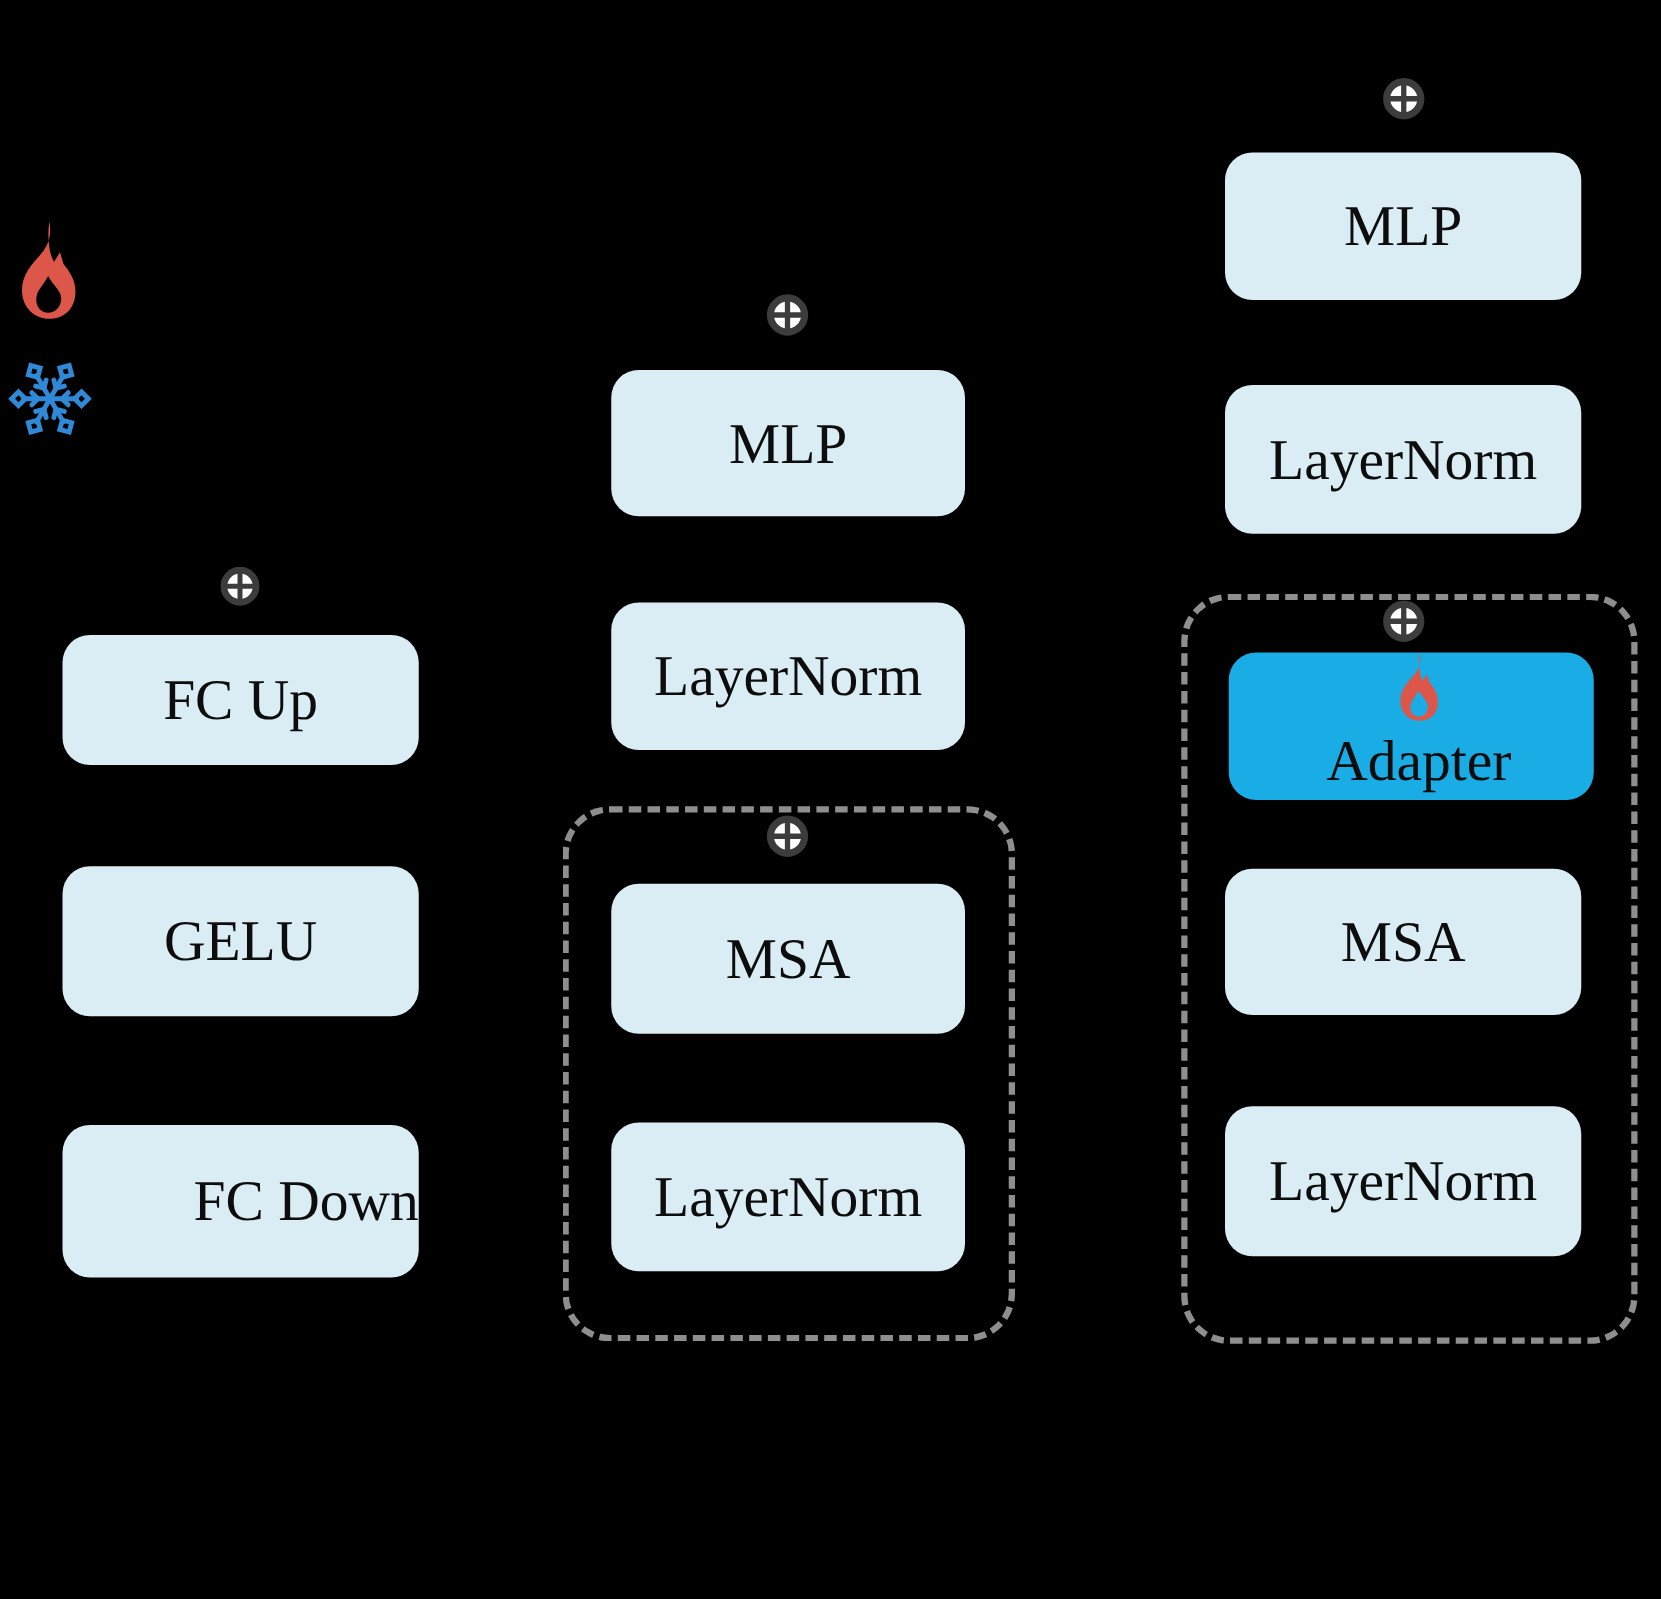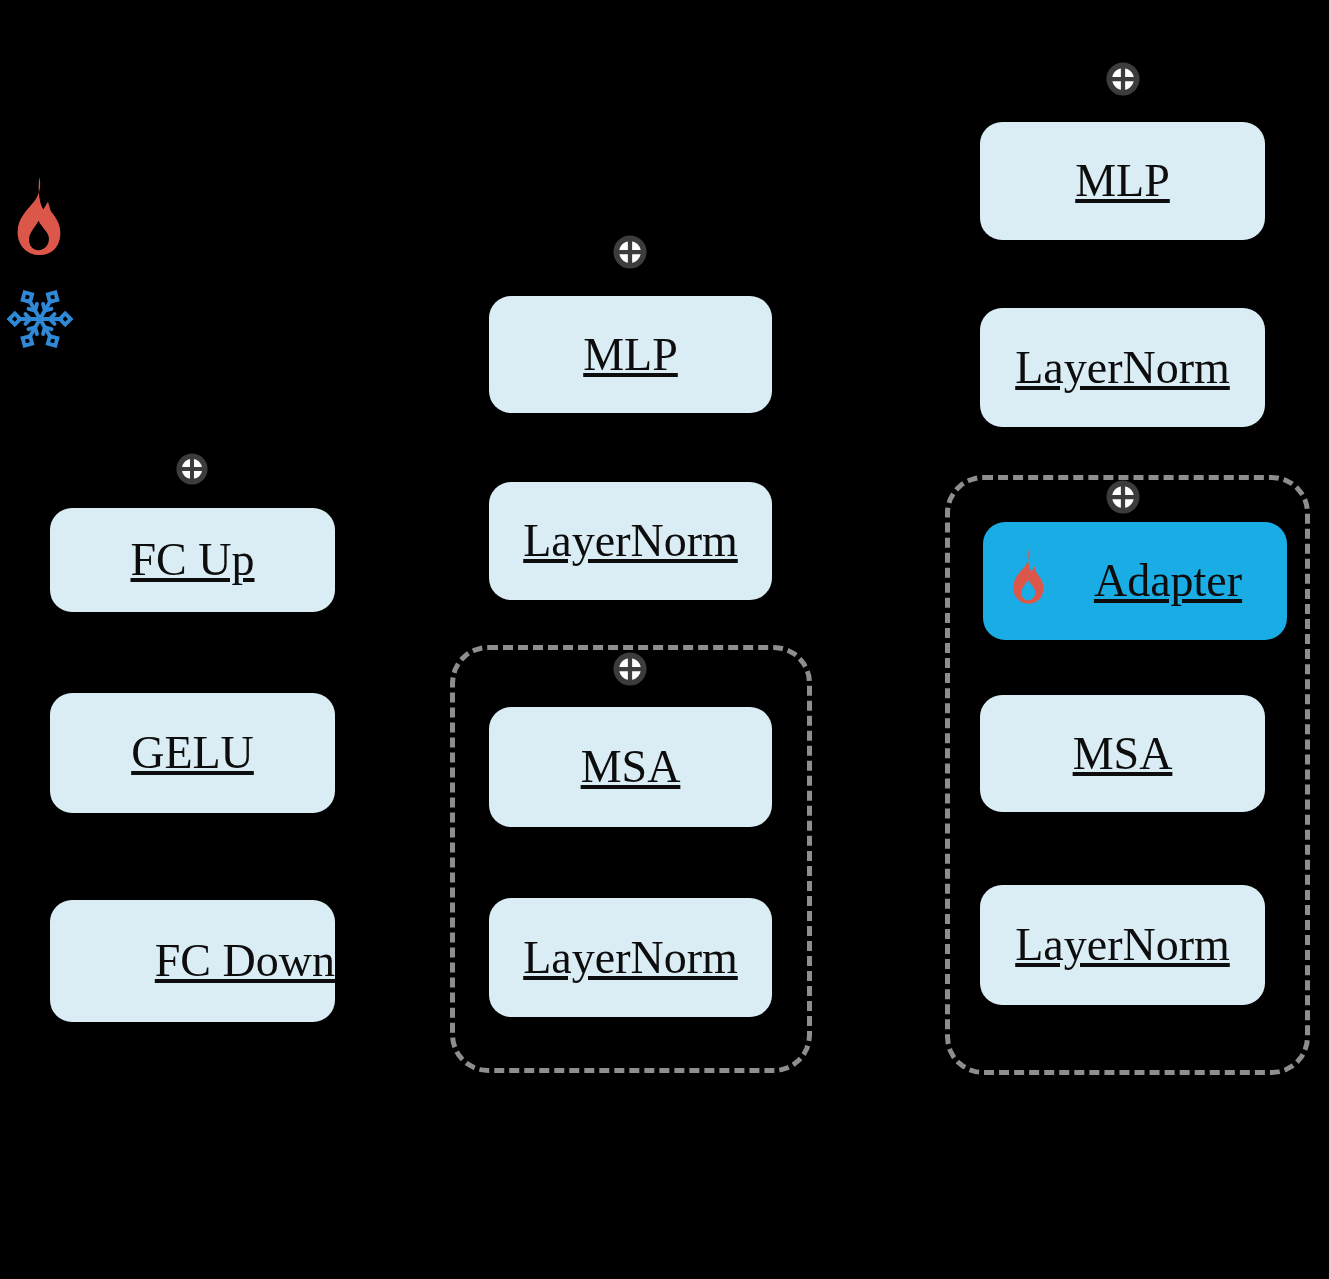--- a/index.html
+++ b/index.html
@@ -4,23 +4,23 @@
 <style>
   html,body{margin:0;padding:0;background:#000;}
   #canvas{
     position:relative;width:1329px;height:1279px;overflow:hidden;
     background:var(--background,#000);
     font-family:"Liberation Serif","DejaVu Serif",serif;
   }
   .box{
     position:absolute;background:var(--box-fill,#daedf4);
     border-radius:22px;display:flex;align-items:center;justify-content:center;
-    color:var(--text-color,#0d0d0d);font-size:46px;line-height:1;text-decoration:underline;
+    color:var(--text-color,#0d0d0d);font-size:46px;line-height:1;
   }
-  .box.adapter{background:var(--adapter-fill,#1aace4);justify-content:flex-start;padding-left:24px;}
+  .box.adapter{background:var(--adapter-fill,#1aace4);justify-content:flex-start;padding-left:12px;flex-direction:column;}
   .box.adapter .adapter-label{flex:1;text-align:center;}
   .dashed{position:absolute;border:5px dashed var(--dash-gray,#8e8e8e);border-radius:38px;}
   .plus{position:absolute;}
   .legend-icon{position:absolute;}
 
   
   #legend-fire{left:10px;top:177px;}
   #legend-snowflake{left:5px;top:287px;}
 
   #plus-left{left:176px;top:453px;}

